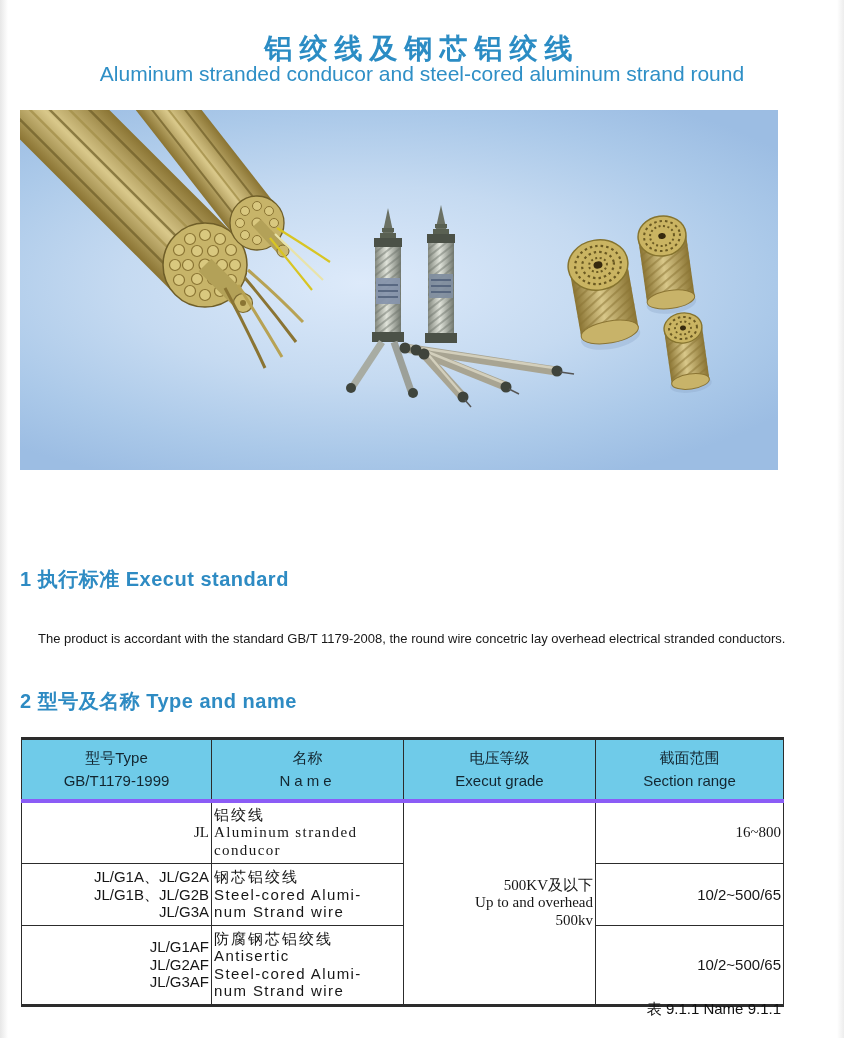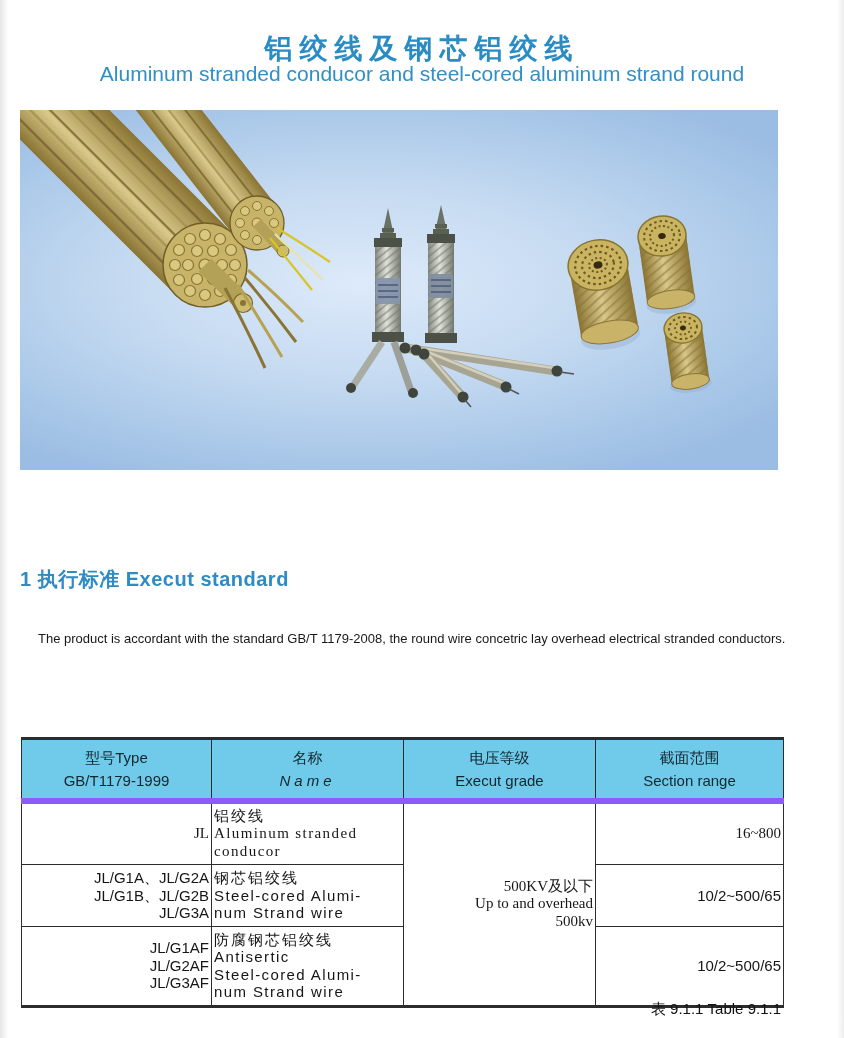--- a/index.html
+++ b/index.html
@@ -57,24 +57,24 @@
   table.spec {
     width:762px; border-collapse:collapse; table-layout:fixed;
     border-top:3px solid #2c2c2c; border-bottom:3px solid #2c2c2c;
   }
   table.spec th, table.spec td {
     border:1px solid #2c2c2c; vertical-align:middle;
     font-size:15px; color:#161616; padding:4px 2px;
   }
   table.spec thead th {
     background:#6fcbe9; font-weight:normal; color:#132630;
-    height:62px; text-align:center; border-bottom:6px solid #8b5cf6;
+    height:62px; text-align:center; border-bottom:4px solid #8b5cf6;
     line-height:23px;
   }
-  th .ls-wide { letter-spacing:4px;font-style:italic; }
+  th .ls-wide { letter-spacing:4px; }
   td .ln { line-height:17.5px; }
   td.c { text-align:right;margin-top:32px; }
   td.name-cell { text-align:left; padding-left:17px; }
   td.name-cell .ln { letter-spacing:1.4px; }
   td.name-cell .ln.cn { letter-spacing:2px; }
   tr.r1 td { height:62px;font-family:Liberation Serif, serif; }
   tr.r2 td { height:61px; }
   tr.r3 td { height:70px; }
 
   .table-caption {
@@ -268,20 +268,21 @@
         <ellipse cx="663" cy="218" rx="14" ry="11" fill="none" stroke="#6b5a22" stroke-width="2" stroke-dasharray="2.5 3"></ellipse>
         <ellipse cx="663" cy="218" rx="8" ry="6.5" fill="none" stroke="#6b5a22" stroke-width="1.8" stroke-dasharray="2 2.5"></ellipse>
         <ellipse cx="663" cy="218" rx="3" ry="2.4" fill="#36290e"></ellipse>
       </g>
     </svg>
   </div>
 
   <div class="sec-heading sec1-heading">1 执行标准 Execut standard</div>
   <p class="para-en">The product is accordant with the standard GB/T 1179-2008, the round wire concetric lay overhead electrical stranded conductors.</p>
 
+  <div class="sec-heading sec2-heading">2 型号及名称 Type and name</div>
 
   <div class="table-wrap">
     <table class="spec">
       <colgroup>
         <col style="width:190px">
           <col style="width:192px">
           <col style="width:192px">
           <col style="width:188px">
       </colgroup>
       <thead>
@@ -345,14 +346,14 @@
             <div class="ln">Antisertic</div>
             <div class="ln">Steel-cored Alumi-</div>
             <div class="ln">num Strand wire</div>
           </td>
           <td class="c">10/2~500/65</td>
         </tr>
       </tbody>
     </table>
   </div>
 
-  <div class="table-caption">表 9.1.1 Table 9.1.1</div>
+  <div class="table-caption">表 9.1.1 Name 9.1.1</div>
 </div>
 
 </body></html>

